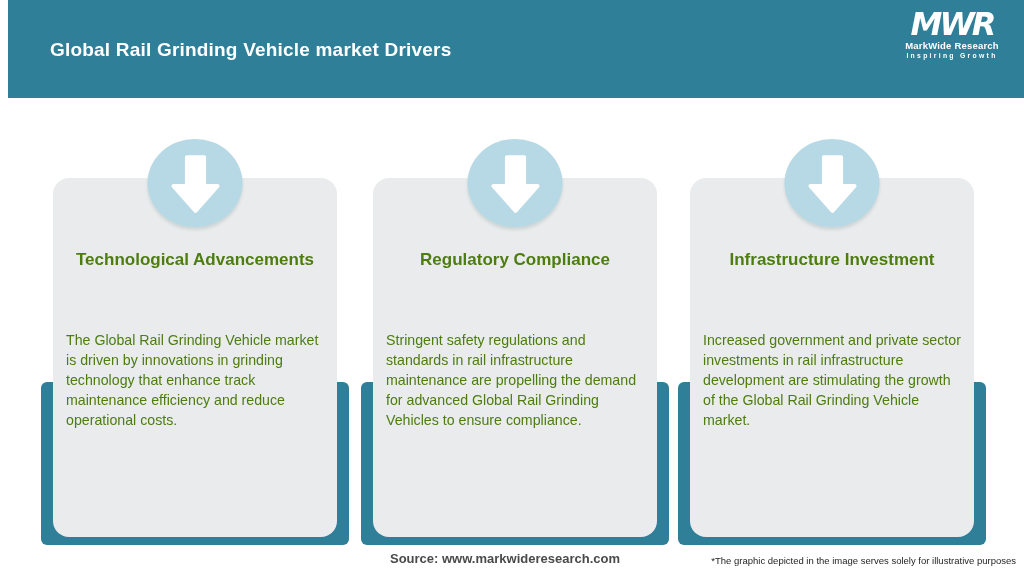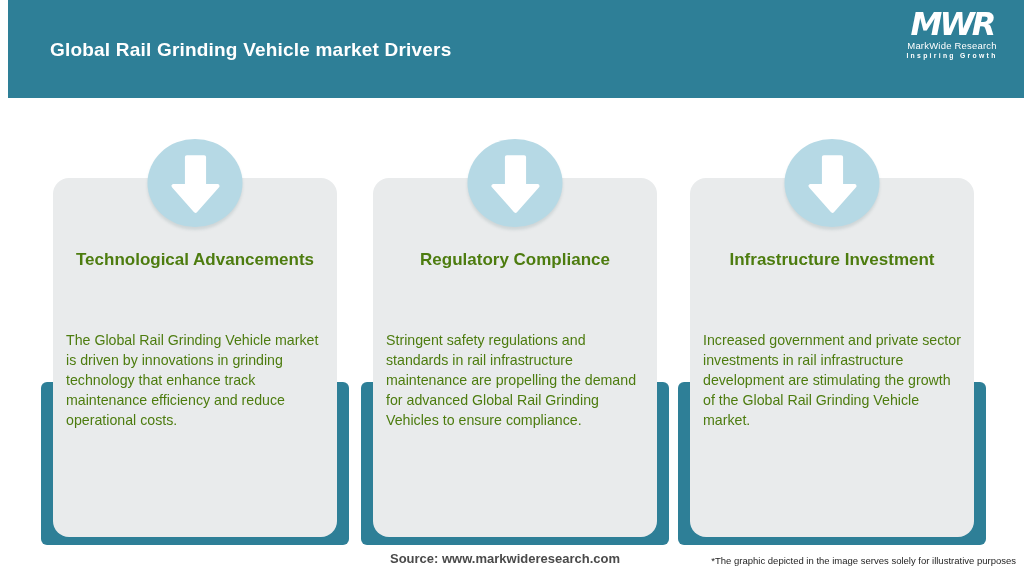--- a/index.html
+++ b/index.html
@@ -40,21 +40,21 @@
   .logo-acronym {
     font-family: "DejaVu Sans", sans-serif;
     font-size: 32px;
     font-weight: 800;
     font-style: italic;
     letter-spacing: -3px;
   }
   .logo-name {
     margin-top: 1px;
     font-size: 9.5px;
-    font-weight: 400;
+    font-weight: 700;
     letter-spacing: 0.2px;
   }
   .logo-tagline {
     margin-top: 2px;
     font-size: 6.8px;
     font-weight: 700;
     letter-spacing: 2.3px;
   }
 
   

